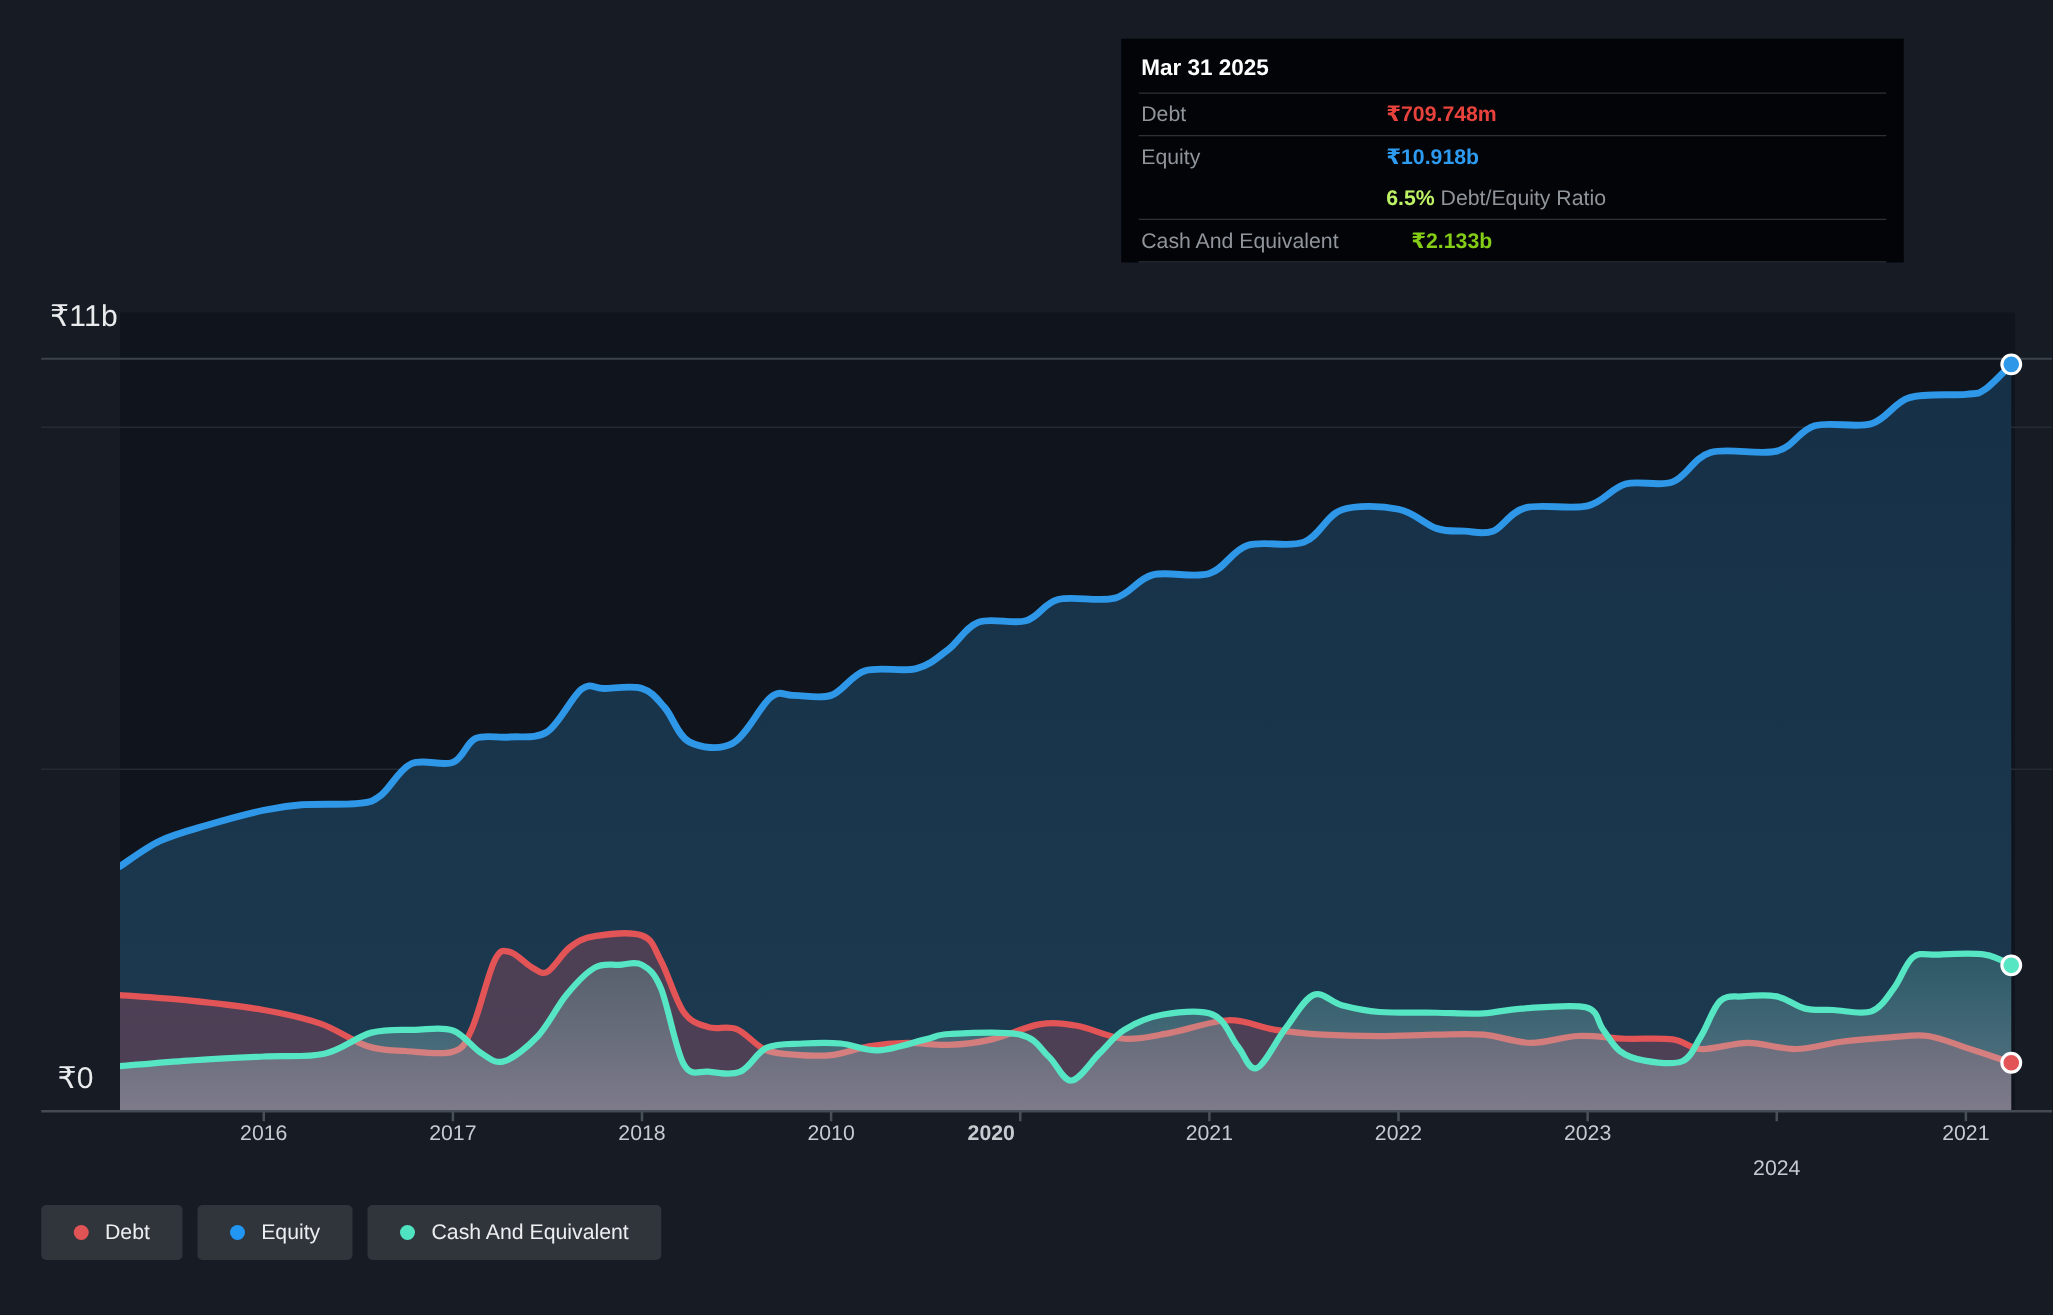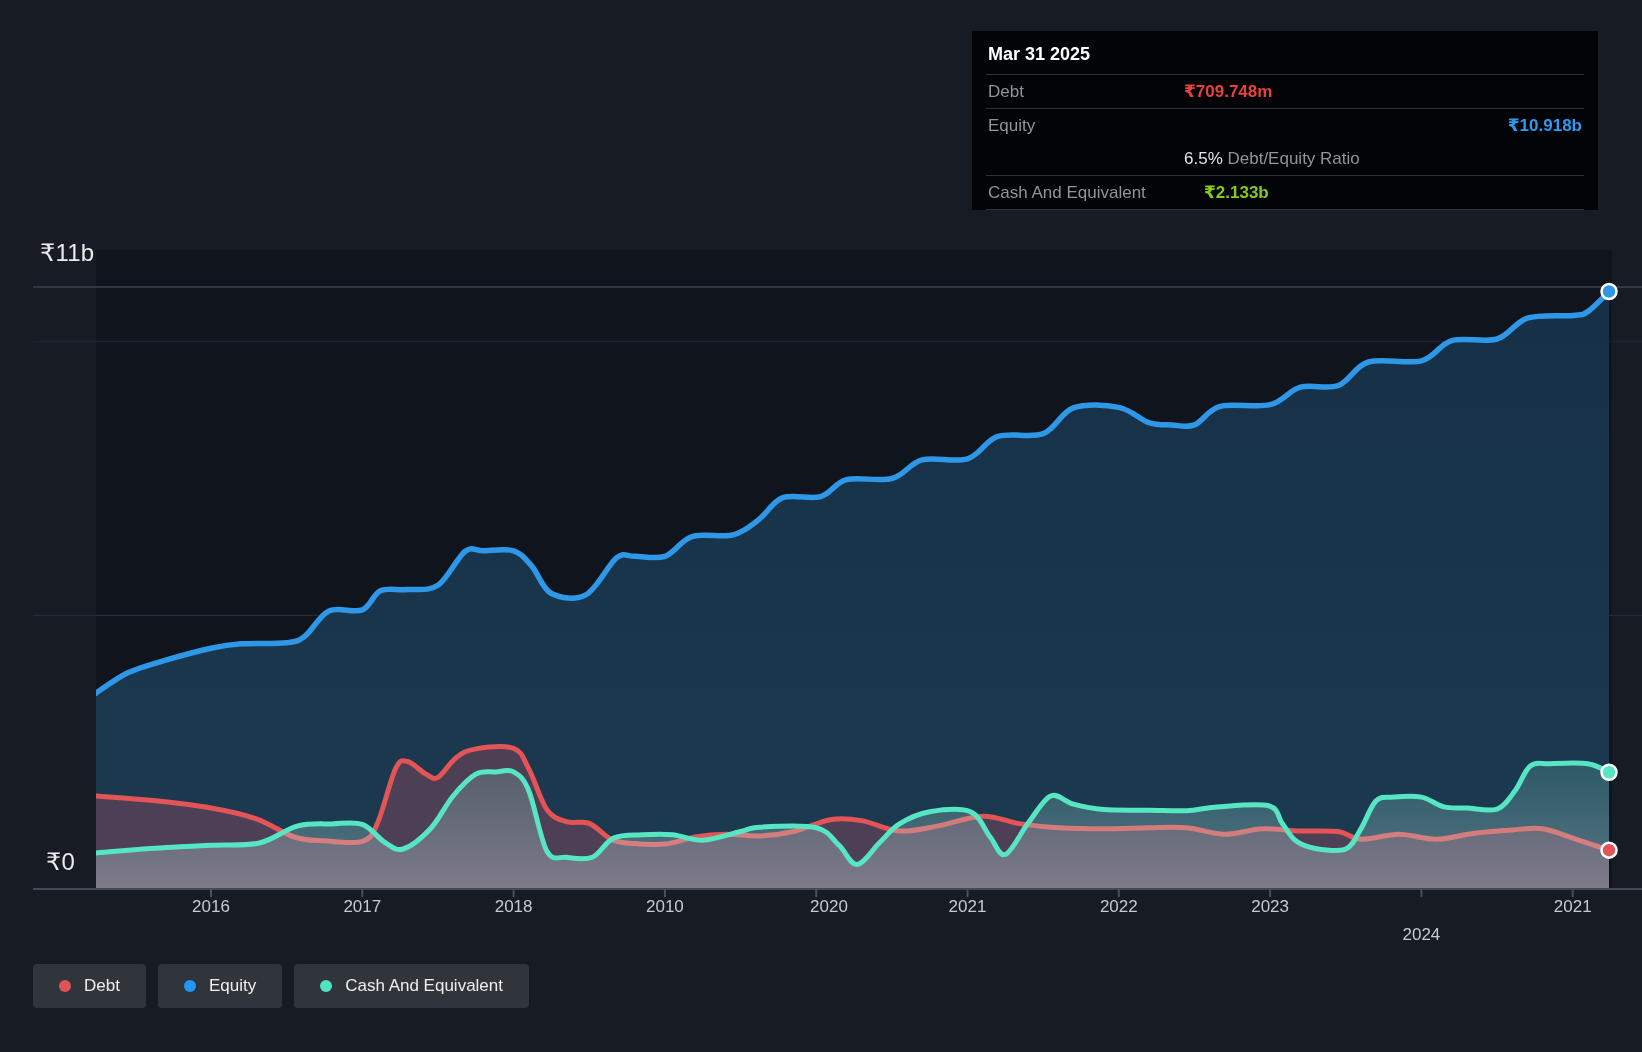--- a/index.html
+++ b/index.html
@@ -9,30 +9,30 @@
     font-family:"Liberation Sans","DejaVu Sans",sans-serif;
     -webkit-font-smoothing:antialiased;
   }
   #chart-svg{position:absolute;left:0;top:0;}
   .y-label{position:absolute;color:#e9ebed;font-size:24px;letter-spacing:.2px;}
   .y-label-top{left:40px;top:239px;}
   .y-label-zero{left:46px;top:848px;}
   .xlabel{position:absolute;top:897px;transform:translateX(-50%);color:#c6cbd0;font-size:17px;}
   
   .tooltip{
-    position:absolute;left:972px;top:31px;width:626px;
+    position:absolute;left:897px;top:31px;width:626px;
     background:#020408;color:#fff;box-sizing:border-box;
     padding:0 14px;z-index:5;
   }
   .tt-title{font-size:18px;font-weight:bold;padding:13px 2px 9px 2px;border-bottom:1px solid #2c3138;}
   .tt-row{display:grid;grid-template-columns:196px 1fr;align-items:center;height:33px;font-size:17px;padding:0 2px;}
   .tt-row.b{border-bottom:1px solid #2c3138;}
   .tt-label{color:#8f959b;}
   .tt-value{font-weight:bold;}
-  .tt-ratio-strong{color:#e5e5e5;font-weight:normal;}
+  .tt-ratio-strong{color:#bef264;font-weight:bold;}
   
   .legend{position:absolute;left:33px;top:964px;display:flex;gap:12px;}
   .chip{
     display:flex;align-items:center;gap:13px;height:44px;padding:0 26px;
     background:#30343b;border-radius:4px;color:#eceef0;font-size:17px;cursor:pointer;
   }
   .dot{width:12px;height:12px;border-radius:50%;flex:0 0 auto;}
 </style>
 </head>
 <body>
@@ -85,21 +85,21 @@
   <div class="y-label y-label-zero">₹0</div>
 
   <div class="tooltip">
     <div class="tt-title">Mar 31 2025</div>
     <div class="tt-row b">
       <span class="tt-label">Debt</span>
       <span class="tt-value" id="tt-debt-value" style="color: rgb(232, 66, 61);">₹709.748m</span>
     </div>
     <div class="tt-row">
       <span class="tt-label">Equity</span>
-      <span class="tt-value" id="tt-equity-value" style="color: rgb(45, 155, 240); text-align: right;">₹10.918b</span>
+      <span class="tt-value" id="tt-equity-value" style="color: rgb(45, 155, 240);">₹10.918b</span>
     </div>
     <div class="tt-row b">
       <span></span>
       <span>
         <span class="tt-ratio-strong">6.5%</span>
         <span class="tt-label">Debt/Equity Ratio</span>
       </span>
     </div>
     <div class="tt-row b">
       <span class="tt-label">Cash And Equivalent</span>
@@ -119,19 +119,19 @@
     <div class="chip">
       <span class="dot" id="dot-2" style="background: rgb(80, 227, 194);"></span>
       <span>Cash And Equivalent</span>
     </div>
   </div>
 
 <div class="xlabel" style="left: 211px;">2016</div>
     <div class="xlabel" style="left: 362.3px;">2017</div>
     <div class="xlabel" style="left: 513.6px;">2018</div>
     <div class="xlabel" style="left: 664.9px;">2010</div>
-    <div class="xlabel" style="left: 829px;">2020</div>
+    <div class="xlabel" style="left: 793px; font-weight: bold;">2020</div>
     <div class="xlabel" style="left: 967.5px;">2021</div>
     <div class="xlabel" style="left: 1118.8px;">2022</div>
     <div class="xlabel" style="left: 1270.1px;">2023</div>
     <div class="xlabel" style="left: 1421.4px; margin-top: 28px;">2024</div>
     <div class="xlabel" style="left: 1572.7px;">2021</div>
   </div>
 
 </body></html>

